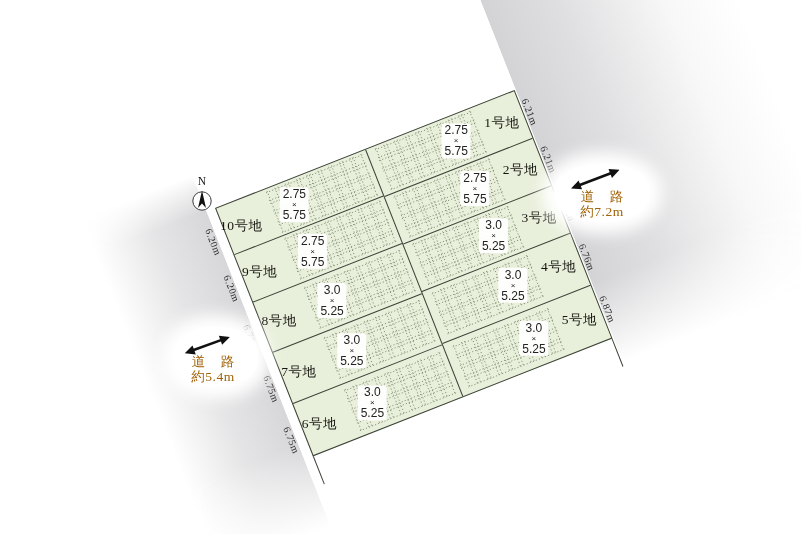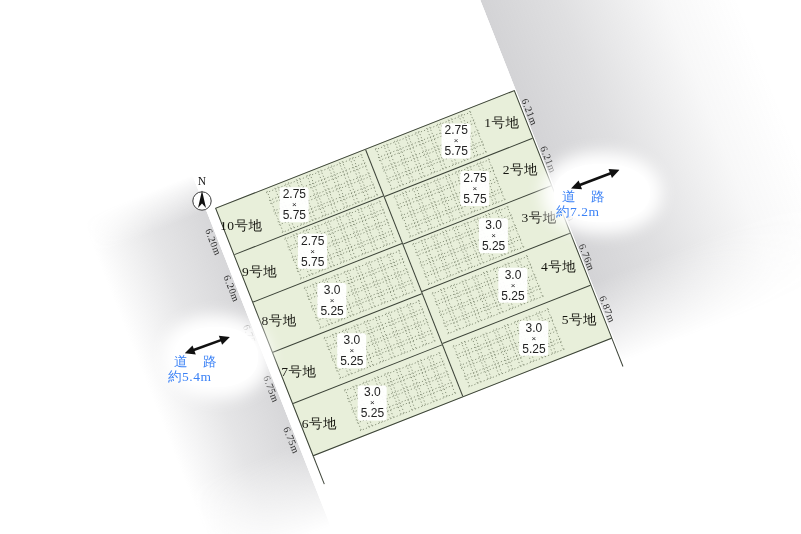--- a/index.html
+++ b/index.html
@@ -67,21 +67,21 @@
   
   .halo { position:absolute; background:#fff; border-radius:45%;
           box-shadow:0 0 16px 12px #fff; z-index:2; }
   .halo-right { left:554px; top:164px; width:96px; height:58px; }
   .halo-left  { left:174px; top:327px; width:84px; height:60px; }
 
   .road-arrow { position:absolute; z-index:3; }
   .road-arrow-right { left:570px; top:171px; transform:rotate(-21deg); }
   .road-arrow-left  { left:184px; top:337px; transform:rotate(-20deg); }
 
-  .road-label { position:absolute; z-index:3; text-align:left; color:#3b82f6; }
+  .road-label { position:absolute; z-index:3; text-align:center; color:#a16207; }
   .road-label-right { left:556px; top:191px; width:92px; }
   .road-label-left  { left:168px; top:356px; width:90px; }
   .road-name  { font-size:13.5px; line-height:12.5px; letter-spacing:6px; padding-left:6px; }
   .road-width { font-size:13.5px; line-height:13px; letter-spacing:0.5px; margin-top:1px; }
 
   .compass { position:absolute; left:187px; top:176px; width:30px; text-align:center; z-index:3; }
   .compass-n { font-size:11.5px; line-height:11px; color:#111; }
   .compass svg { display:block; margin:0 auto; }
 </style>
 </head>

